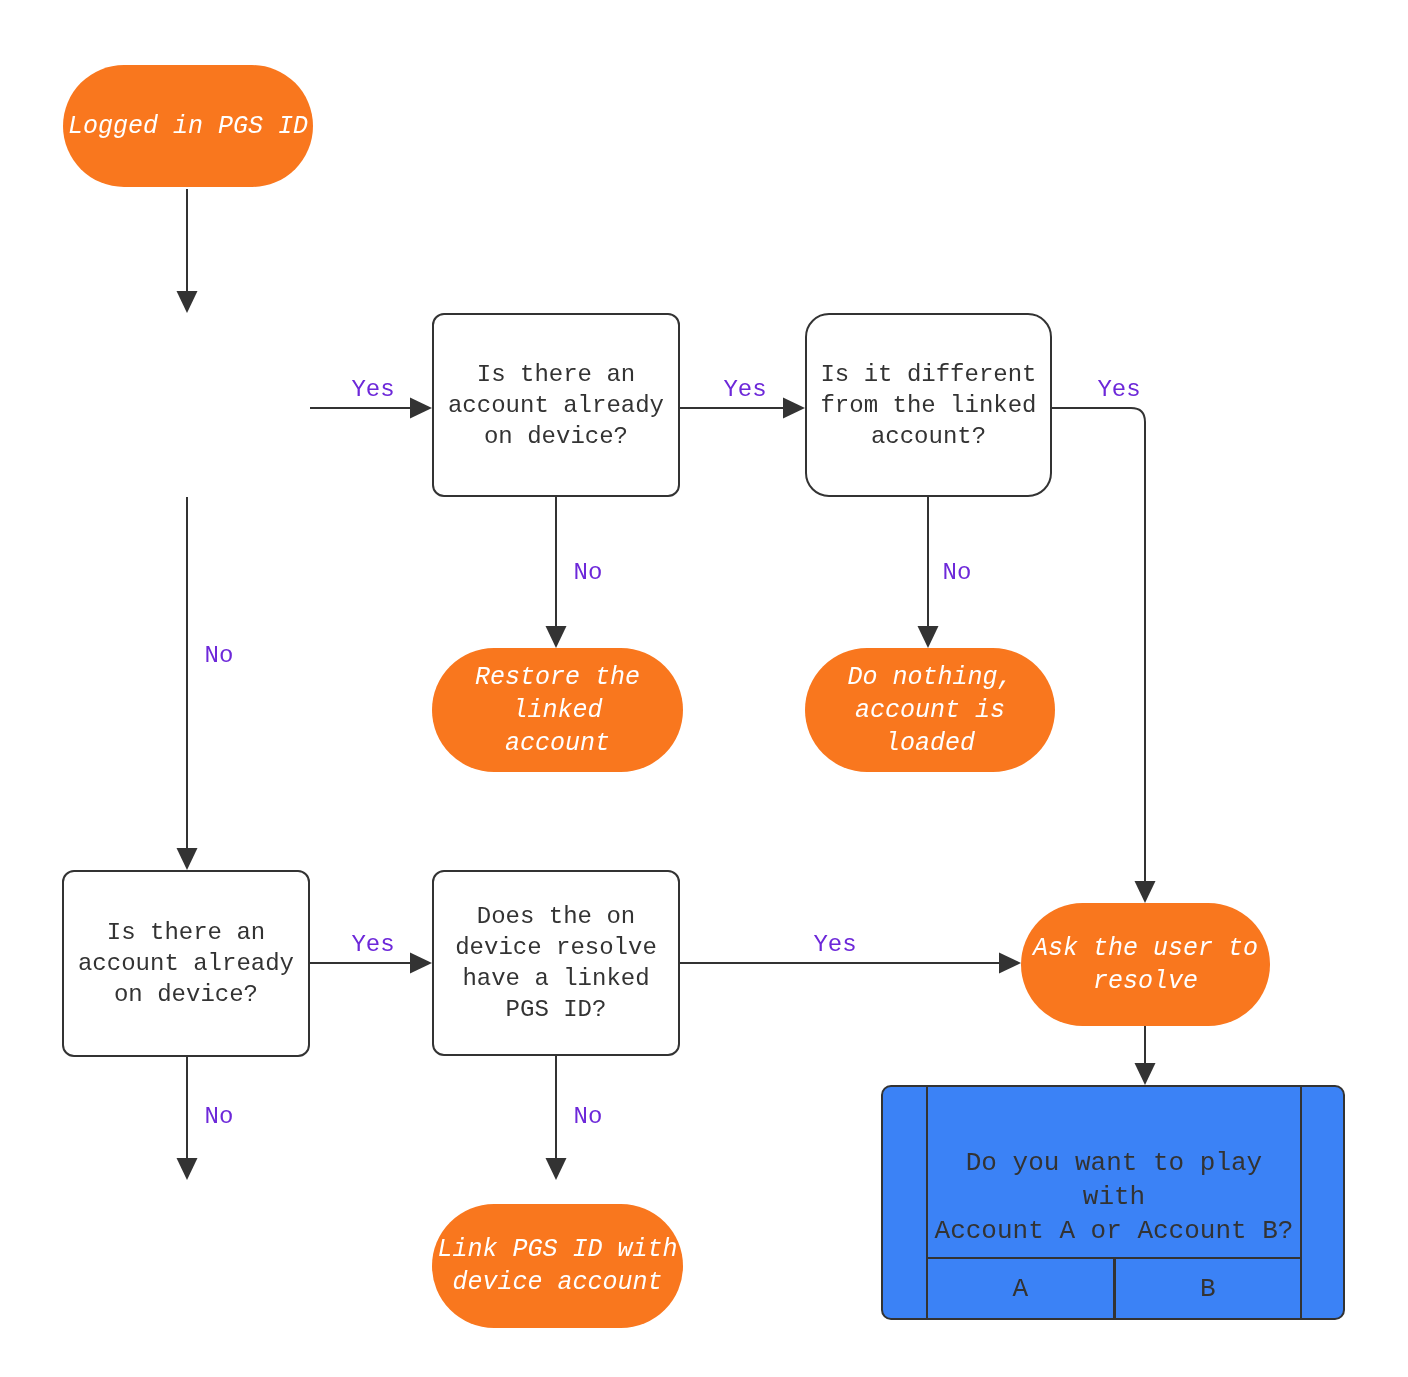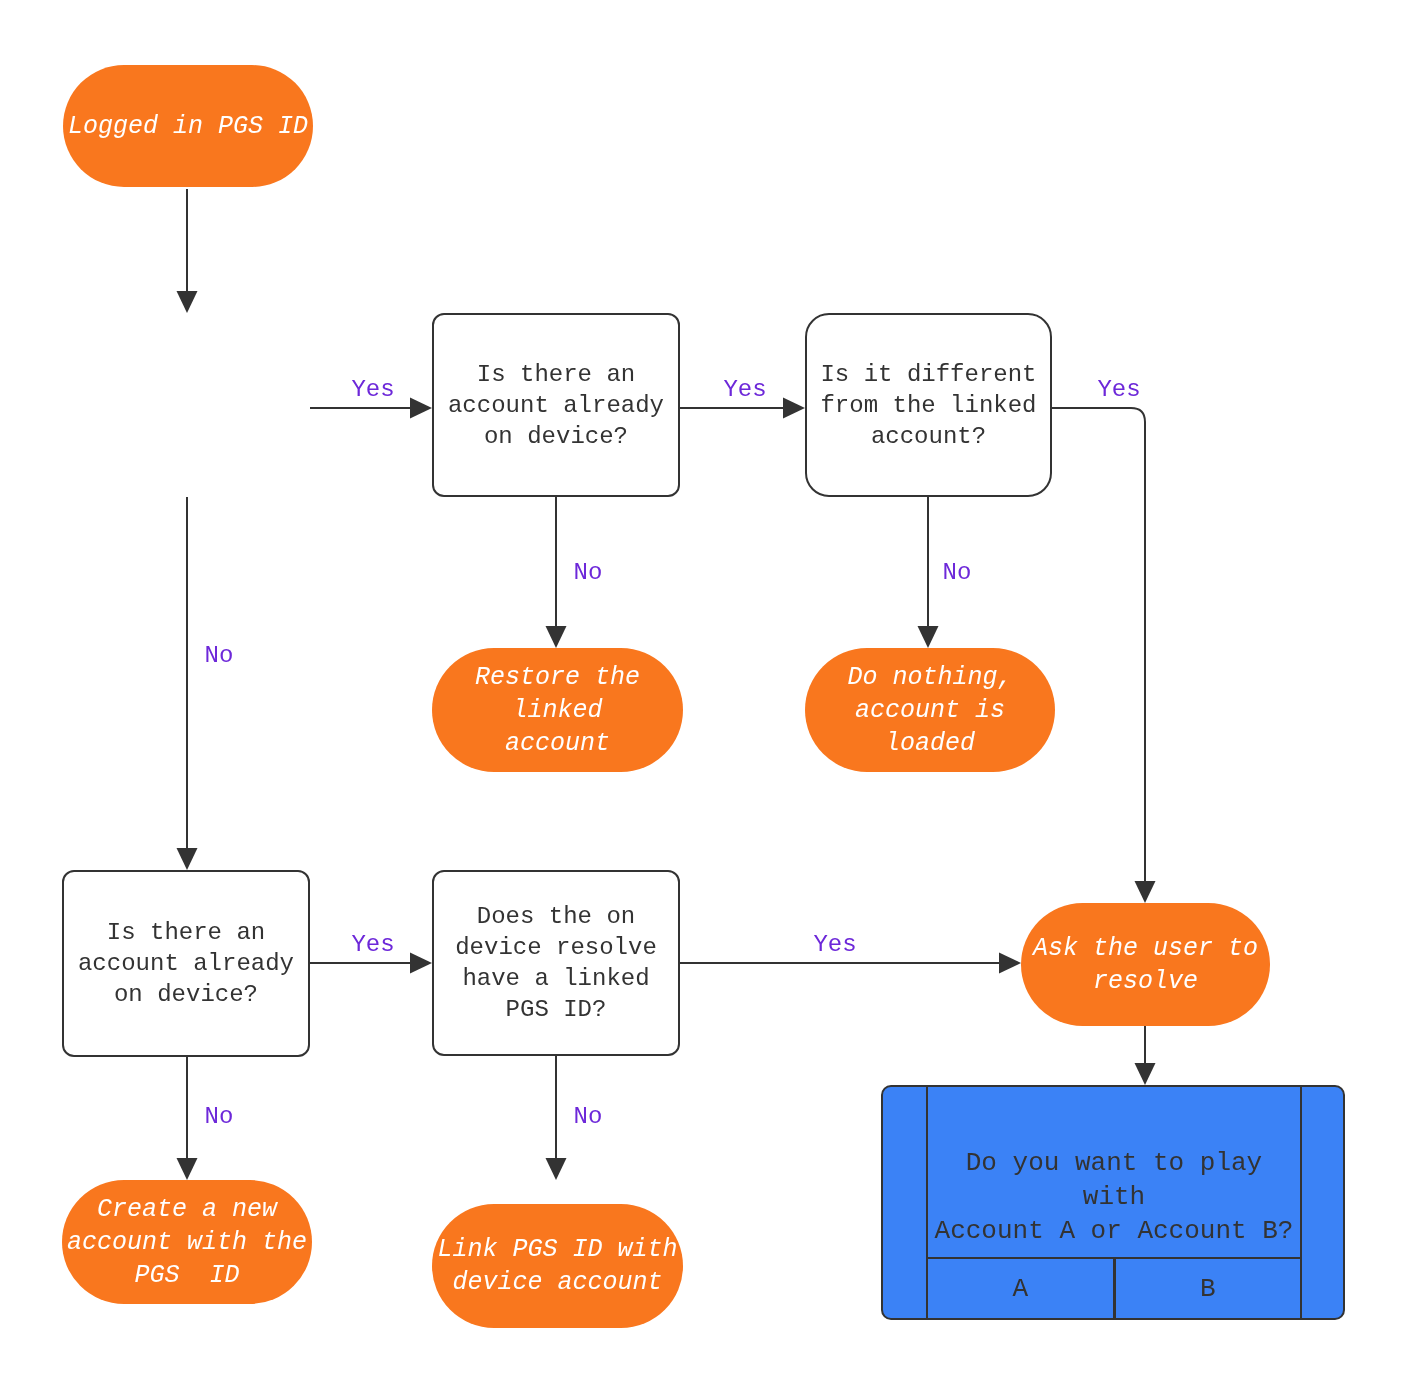--- a/index.html
+++ b/index.html
@@ -203,23 +203,20 @@
   <div class="node decision" id="n-device2">Is there an
 account already
 on device?</div>
   <div class="node decision" id="n-pgs">Does the on
 device resolve
 have a linked
 PGS ID?</div>
   <div class="node pill" id="n-ask">Ask the user to
 resolve</div>
 
-  <div class="node pill" id="n-create">Create a new
-account with the
-PGS  ID</div>
   <div class="node pill" id="n-link">Link PGS ID with
 device account</div>
 
   <div class="edge-label" id="el-yes1">Yes</div>
   <div class="edge-label" id="el-yes2">Yes</div>
   <div class="edge-label" id="el-yes3">Yes</div>
   <div class="edge-label" id="el-yes4">Yes</div>
   <div class="edge-label" id="el-yes5">Yes</div>
   <div class="edge-label" id="el-no1">No</div>
   <div class="edge-label" id="el-no2">No</div>

